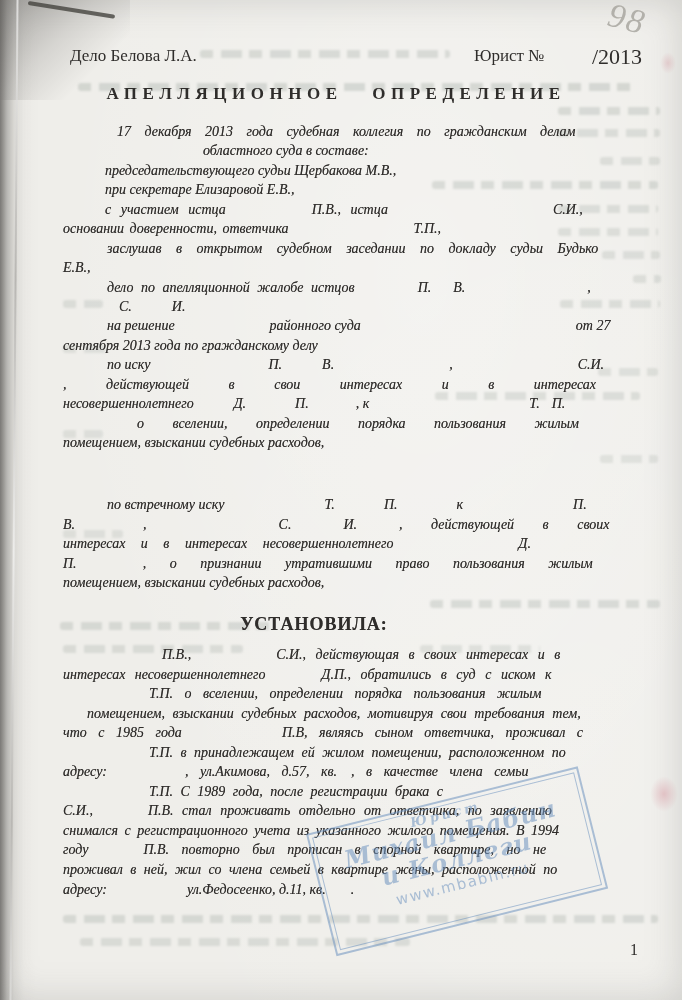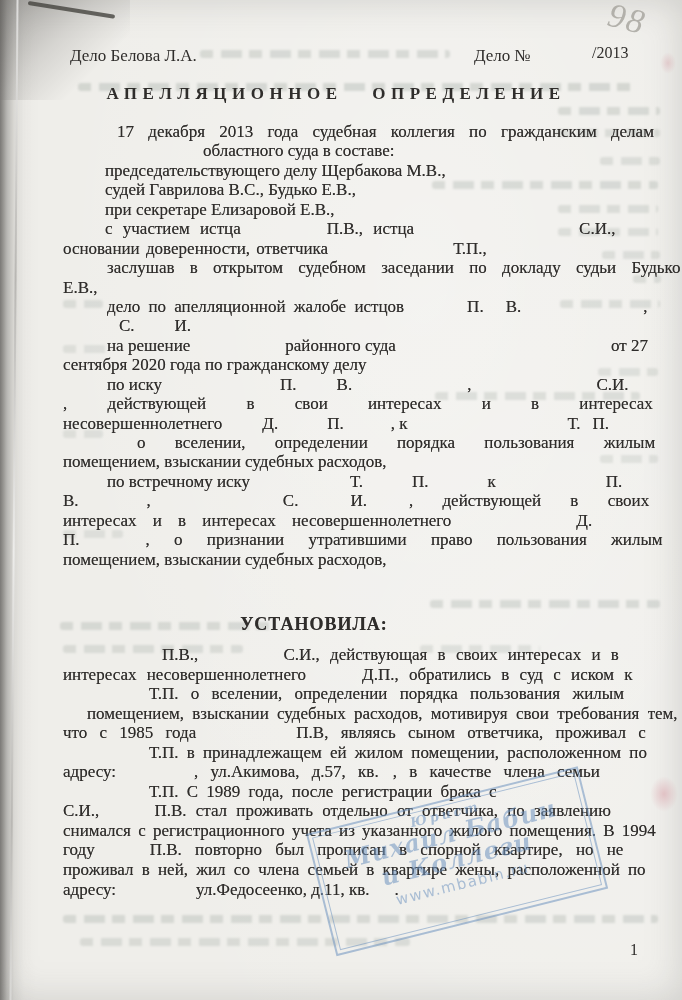--- a/index.html
+++ b/index.html
@@ -27,28 +27,28 @@
   .corner-line{position:absolute;left:28px;top:1px;width:88px;height:4px;background:#45433f;
     border-radius:2px;transform:rotate(9deg);transform-origin:left center;opacity:.8;}
   .pink{position:absolute;border-radius:50%;pointer-events:none;}
   .pink.p1{left:650px;top:776px;width:28px;height:36px;
     background:radial-gradient(ellipse, rgba(206,118,132,0.35), transparent 70%);}
   .pink.p2{left:660px;top:52px;width:16px;height:22px;
     background:radial-gradient(ellipse, rgba(206,128,138,0.28), transparent 70%);}
 
   .judge{position:absolute;left:70px;top:46px;font-size:17px;}
   .case-label{position:absolute;left:474px;top:46px;font-size:17px;}
-  .case-year{position:absolute;left:592px;top:44px;font-size:16px;}
+  .case-year{position:absolute;left:592px;top:44px;font-size:22px;}
   .handnum{position:absolute;left:608px;top:0px;font-size:34px;font-style:italic;
     color:#a09e97;transform:rotate(14deg);opacity:.75;font-weight:normal;letter-spacing:2px;}
 
   .doc-title{position:absolute;left:0;right:10px;top:84px;text-align:center;font-weight:bold;
     font-size:17px;letter-spacing:5.5px;word-spacing:20px;}
 
-  .body-block{position:absolute;left:63px;width:600px;font-size:17px;}
+  .body-block{position:absolute;left:63px;width:600px;font-size:14px;font-style:italic;}
   .body-intro{top:122px;}
   .body-facts{top:645px;}
   .line{height:19.45px;line-height:19.45px;white-space:nowrap;
     text-shadow:0 0 0.4px rgba(47,45,43,0.65);}
   .body-facts .line{height:19.55px;line-height:19.55px;}
   .gap{display:inline-block;height:1px;vertical-align:baseline;}
 
   .section-heading{position:absolute;left:64px;top:614px;width:500px;text-align:center;
     font-weight:bold;font-size:18px;letter-spacing:1px;
     text-shadow:0 0 0.4px rgba(47,45,43,0.65);}
@@ -106,45 +106,44 @@
       <div class="smudge" style="left: 60px; top: 622px; width: 210px; opacity: 0.45;"></div>
       <div class="smudge" style="left: 63px; top: 645px; width: 180px; opacity: 0.4;"></div>
       <div class="smudge" style="left: 420px; top: 645px; width: 120px; opacity: 0.35;"></div>
       <div class="smudge" style="left: 63px; top: 915px; width: 595px; opacity: 0.45;"></div>
       <div class="smudge" style="left: 80px; top: 938px; width: 330px; opacity: 0.4;"></div>
     </div>
 
   <div class="handnum">98</div>
 
   <div class="judge">Дело Белова Л.А.</div>
-  <div class="case-label">Дело №</div>
+  <div class="case-label">Юрист №</div>
   <div class="case-year">/2013</div>
 
   <div class="doc-title">АПЕЛЛЯЦИОННОЕ ОПРЕДЕЛЕНИЕ</div>
 
   <div class="body-block body-intro" id="intro">
       <div class="line" style="text-indent: 54px; word-spacing: 10px;">17 декабря 2013 года судебная коллегия по гражданским делам</div>
       <div class="line" style="text-indent: 140px;">областного суда в составе:</div>
-      <div class="line" style="text-indent: 42px;">председательствующего делу Щербакова М.В.,</div>
-      <div class="line" style="text-indent: 42px;">судей Гаврилова В.С., Будько Е.В.,</div>
+      <div class="line" style="text-indent: 42px;">председательствующего судьи Щербакова М.В.,</div>
       <div class="line" style="text-indent: 42px;">при секретаре Елизаровой Е.В.,</div>
       <div class="line" style="text-indent: 42px; word-spacing: 6px;">с участием истца<span class="gap" style="width: 86px;"></span>П.В., истца<span class="gap" style="width: 165px;"></span>С.И.,</div>
       <div class="line" style="text-indent: 0px; word-spacing: 2px;">основании доверенности, ответчика<span class="gap" style="width: 125px;"></span>Т.П.,</div>
       <div class="line" style="text-indent: 44px; word-spacing: 11px;">заслушав в открытом судебном заседании по докладу судьи Будько</div>
       <div class="line" style="text-indent: 0px;">Е.В.,</div>
       <div class="line" style="text-indent: 44px; word-spacing: 4px;">дело по апелляционной жалобе истцов<span class="gap" style="width: 63px;"></span>П.<span class="gap" style="width: 22px;"></span>В.<span class="gap" style="width: 122px;"></span>,</div>
       <div class="line" style="text-indent: 56px;">С.<span class="gap" style="width: 40px;"></span>И.</div>
       <div class="line" style="text-indent: 44px;">на решение<span class="gap" style="width: 95px;"></span>районного суда<span class="gap" style="width: 215px;"></span>от 27</div>
-      <div class="line" style="text-indent: 0px;">сентября 2020 года по гражданскому делу</div>
+      <div class="line" style="text-indent: 0px;">сентября 2013 года по гражданскому делу</div>
       <div class="line" style="text-indent: 44px;">по иску<span class="gap" style="width: 118px;"></span>П.<span class="gap" style="width: 40px;"></span>В.<span class="gap" style="width: 115px;"></span>,<span class="gap" style="width: 125px;"></span>С.И.</div>
       <div class="line" style="text-indent: 0px; word-spacing: 36px;">, действующей в свои интересах и в интересах</div>
       <div class="line" style="text-indent: 0px;">несовершеннолетнего<span class="gap" style="width: 40px;"></span>Д.<span class="gap" style="width: 49px;"></span>П.<span class="gap" style="width: 47px;"></span>, к<span class="gap" style="width: 160px;"></span>Т.<span class="gap" style="width: 12px;"></span>П.</div>
       <div class="line" style="text-indent: 74px; word-spacing: 25px;">о вселении, определении порядка пользования жилым</div>
       <div class="line" style="text-indent: 0px;">помещением, взыскании судебных расходов,</div>
-      <div class="line" style="text-indent: 44px;">по встречному иску<span class="gap" style="width: 100px;"></span>Т.<span class="gap" style="width: 49px;"></span>П.<span class="gap" style="width: 59px;"></span>к<span class="gap" style="width: 110px;"></span>П.</div>
+      <div class="line" style="text-indent: 44px; margin-top: 43px;">по встречному иску<span class="gap" style="width: 100px;"></span>Т.<span class="gap" style="width: 49px;"></span>П.<span class="gap" style="width: 59px;"></span>к<span class="gap" style="width: 110px;"></span>П.</div>
       <div class="line" style="text-indent: 0px; word-spacing: 25px;">В.<span class="gap" style="width: 68px;"></span>,<span class="gap" style="width: 132px;"></span>С.<span class="gap" style="width: 52px;"></span>И.<span class="gap" style="width: 42px;"></span>, действующей в своих</div>
       <div class="line" style="text-indent: 0px; word-spacing: 12px;">интересах и в интересах несовершеннолетнего<span class="gap" style="width: 125px;"></span>Д.</div>
       <div class="line" style="text-indent: 0px; word-spacing: 20px;">П.<span class="gap" style="width: 66px;"></span>, о признании утратившими право пользования жилым</div>
       <div class="line" style="text-indent: 0px;">помещением, взыскании судебных расходов,</div>
     </div>
 
   <div class="section-heading">УСТАНОВИЛА:</div>
 
   <div class="body-block body-facts" id="facts">
       <div class="line" style="text-indent: 99px; word-spacing: 6px;">П.В.,<span class="gap" style="width: 85px;"></span>С.И., действующая в своих интересах и в</div>

